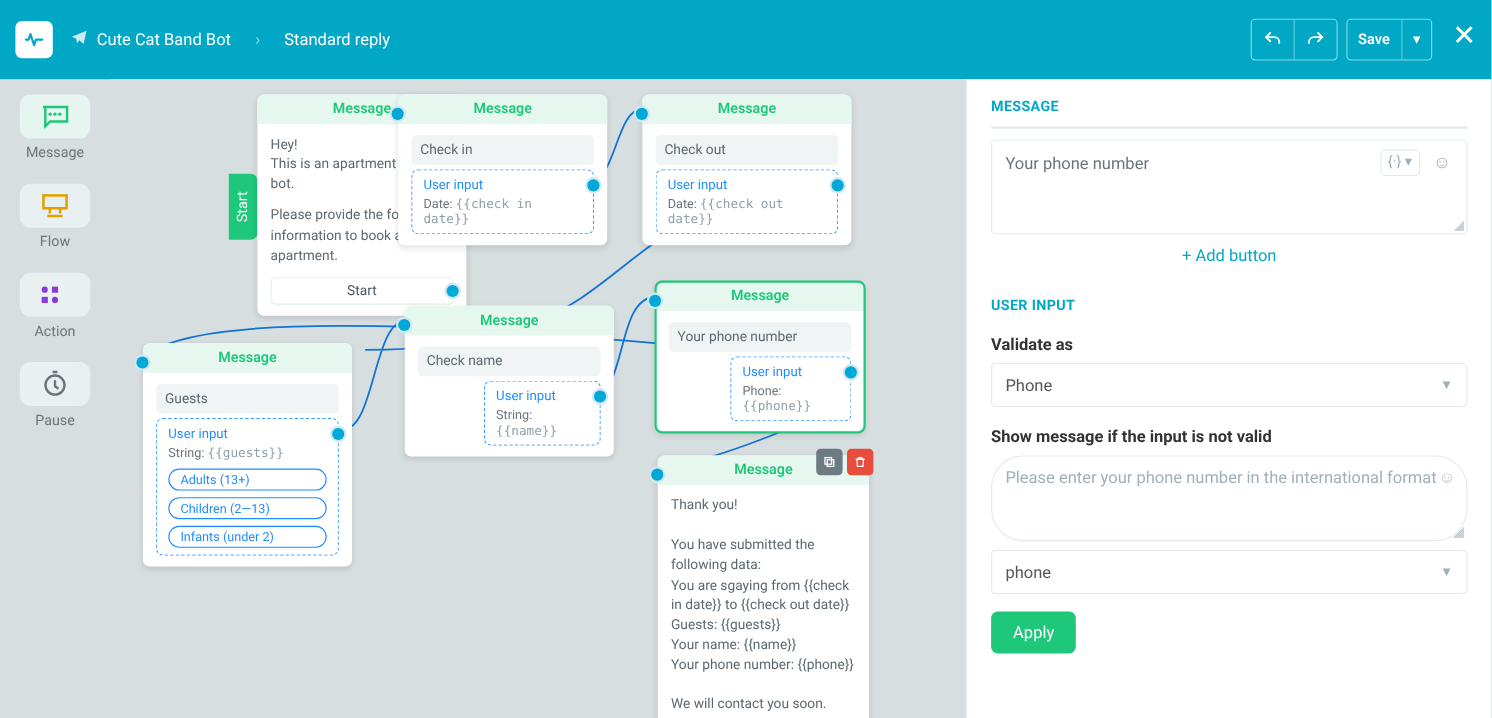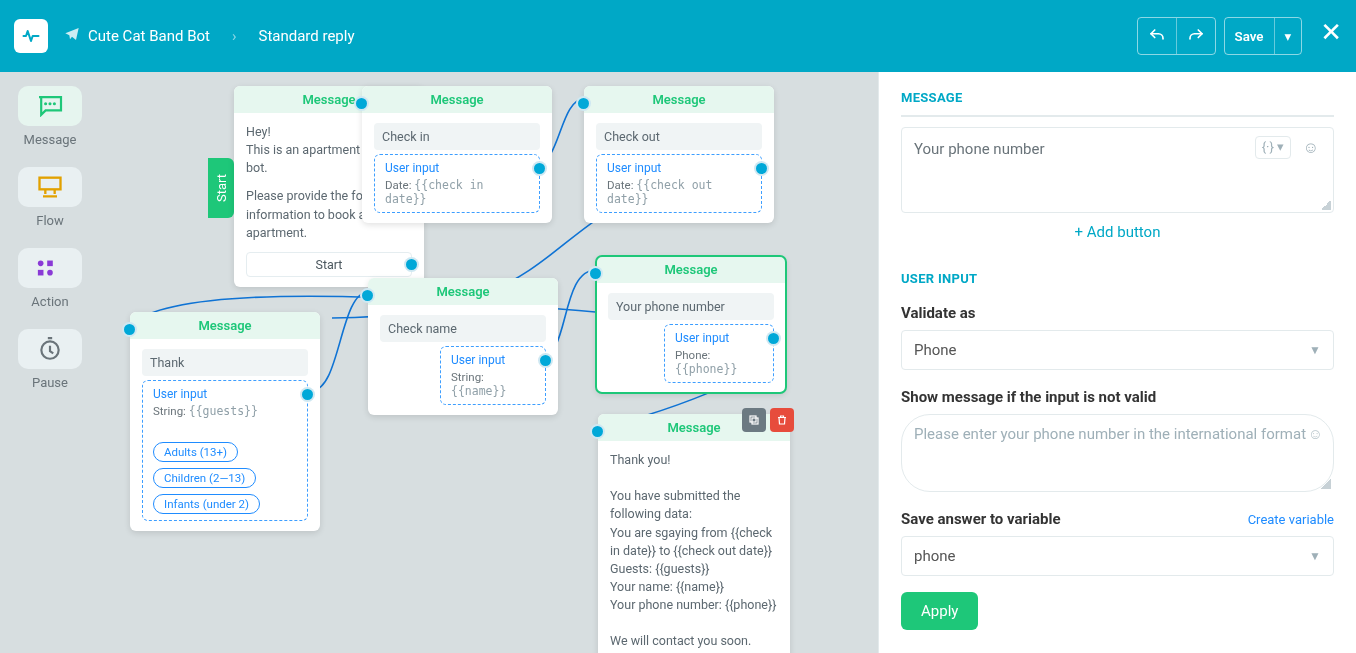--- a/index.html
+++ b/index.html
@@ -28,21 +28,21 @@
   .card{position:absolute;background:#fff;border-radius:6px;box-shadow:0 2px 6px rgba(0,0,0,.12);}
   .card.selected{outline:2px solid #1ec779;outline-offset:-1px;}
   .card-hd{background:#e6f7ef;color:#1ec779;font-weight:600;text-align:center;font-size:13px;padding:6px 0;border-radius:6px 6px 0 0;}
   .card-body{padding:10px 12px;font-size:12.5px;color:#5c6870;}
   .tx{background:#f0f4f5;border-radius:4px;padding:6px 8px;color:#5c6870;font-size:12.5px;margin-bottom:4px;}
   .u-in{border:1px dashed #3d9eff;border-radius:6px;padding:6px 10px;position:relative;margin-top:4px;}
   .u-in .ttl{color:#1f8cff;font-size:12px;}
   .u-in .kv{font-size:11.5px;color:#6a747a;margin-top:3px;}
   .u-in .kv code{font-family:ui-monospace,Menlo,monospace;color:#90a0a8;}
   .start-pill{position:relative;background:#fff;border:1px solid #e5edf0;border-radius:4px;text-align:center;padding:4px 0;margin-top:10px;font-size:12.5px;color:#4b575e;}
-  .chips{display:flex;flex-wrap:wrap;gap:6px;margin-top:24px;}
+  .chips{display:flex;flex-wrap:wrap;gap:6px;margin-top:8px;flex-direction:column;}
   .chip{border:1px solid #1f8cff;color:#1f8cff;border-radius:999px;padding:2px 10px;font-size:11.5px;cursor:pointer;}
   .dot{width:11px;height:11px;border-radius:50%;background:#00a8d8;box-shadow:0 0 0 2px #cfe8f2;position:absolute;}
   .dot.out{right:-6px;}
   .dot.in{left:-6px;}
   .card-actions{position:absolute;right:-4px;top:-6px;display:flex;gap:4px;}
   .ca{width:24px;height:24px;border-radius:4px;display:flex;align-items:center;justify-content:center;color:#fff;font-size:12px;cursor:pointer;}
   .ca.dup{background:#6c7a82;}
   .ca.del{background:#e74c3c;}
 
   .right{width:478px;background:#fff;border-left:1px solid #e3eaec;padding:18px 22px;overflow:auto;}
@@ -202,21 +202,21 @@
           <div class="ttl">User input</div>
           <div class="kv"><span>Date: </span><code>{{check out date}}</code></div>
         </div>
       </div>
     </div>
 
     <div class="card" style="left:30px;top:240px;width:190px;">
       <span class="dot in" style="top:12px;"></span>
       <div class="card-hd">Message</div>
       <div class="card-body">
-        <div class="tx">Thank</div>
+        <div class="tx">Guests</div>
         <div class="u-in">
           <span class="dot out" style="top:8px;"></span>
           <div class="ttl">User input</div>
           <div class="kv"><span>String: </span><code>{{guests}}</code></div>
           <div class="chips">
             <span class="chip">Adults (13+)</span>
             <span class="chip">Children (2—13)</span>
             <span class="chip">Infants (under 2)</span>
           </div>
         </div>
@@ -300,24 +300,20 @@
       <span class="caret">▼</span>
     </div>
 
     <div class="field-lbl">Show message if the input is not valid</div>
     <div class="tbox">
       <span>Please enter your phone number in the international format</span>
       <span class="smile">☺</span>
       <div class="resize-notch"></div>
     </div>
 
-    <div class="row" style="margin-top:18px;">
-      <div class="field-lbl" style="margin:0;">Save answer to variable</div>
-      <span class="link">Create variable</span>
-    </div>
     <div class="select" style="margin-top:8px;">
       <span>phone</span>
       <span class="caret">▼</span>
     </div>
 
     <button class="apply">Apply</button>
   </div>
 </div>
 
 </body></html>

